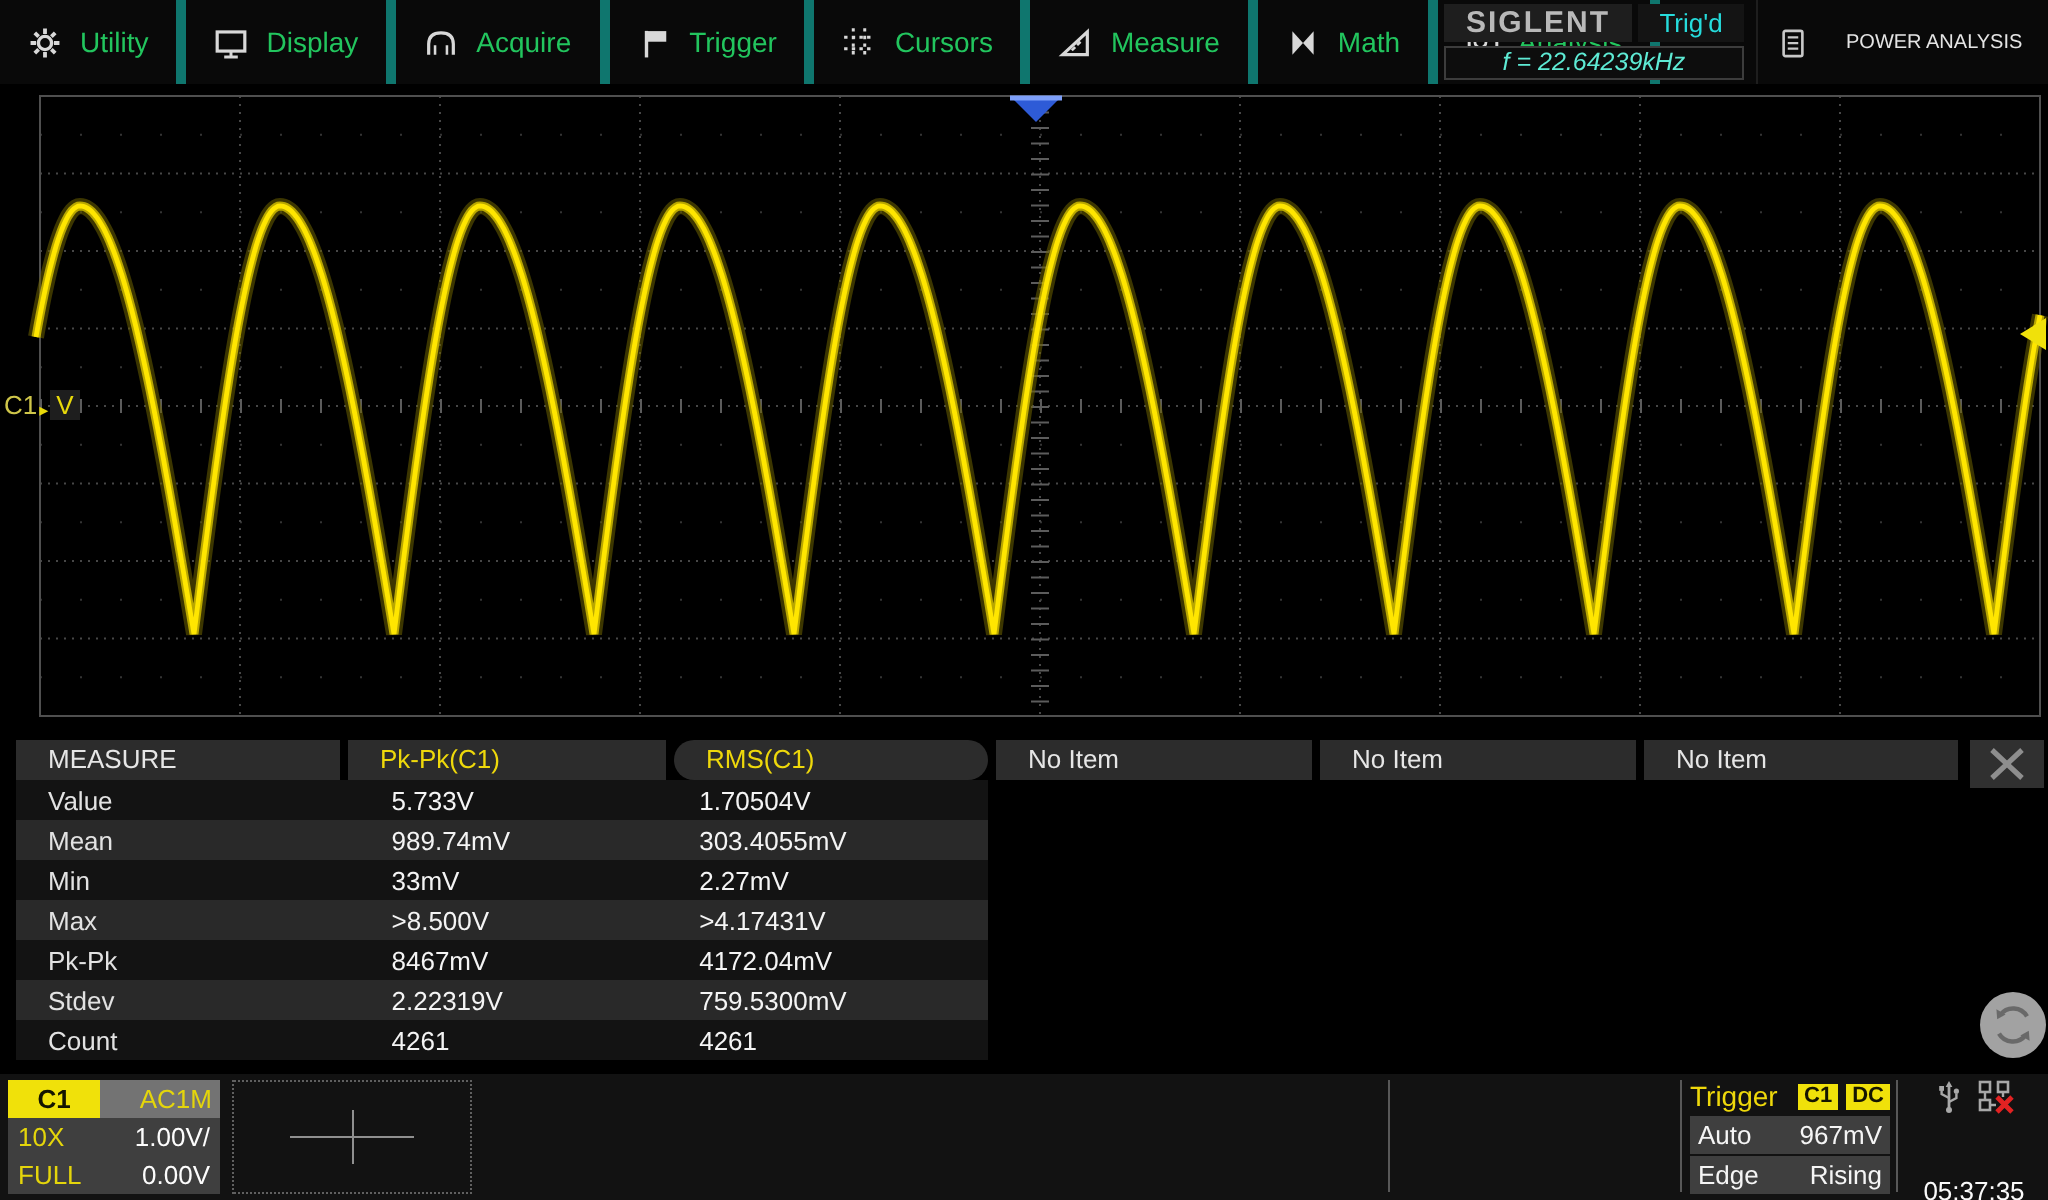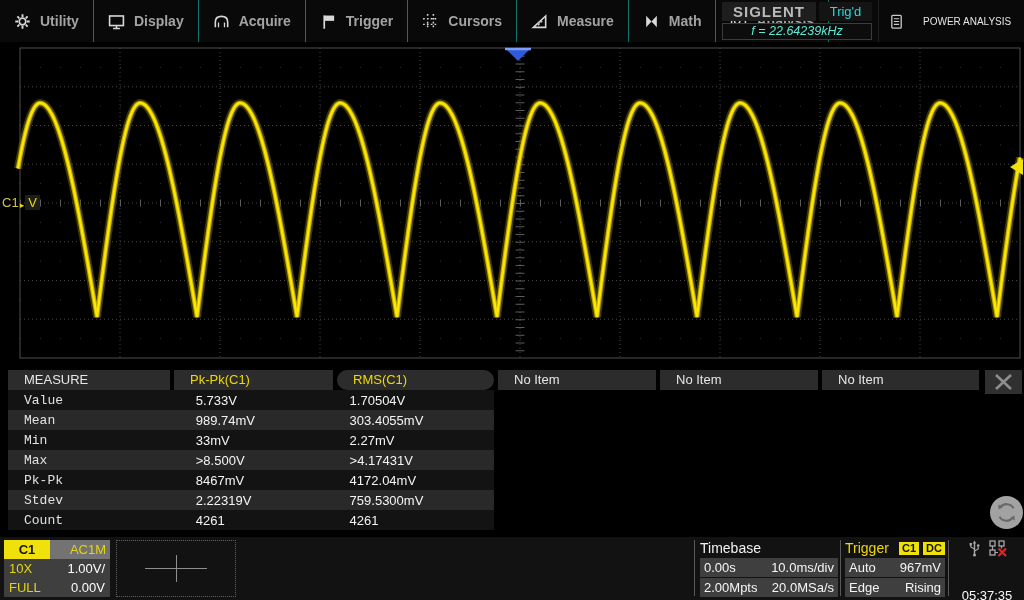--- a/index.html
+++ b/index.html
@@ -4,21 +4,21 @@
 <style>
   html,body{margin:0;padding:0;background:#000;}
   body{width:1024px;height:600px;position:relative;overflow:hidden;
        font-family:"Liberation Sans",sans-serif;color:#e8e8e8;-webkit-font-smoothing:antialiased;}
   svg{display:block}
 
   
   .topbar{position:absolute;top:0;left:0;width:1024px;height:42px;background:#090909;}
   .menu{position:absolute;left:0;top:0;height:42px;display:flex;}
   .menu-item{display:flex;align-items:center;gap:9px;padding:0 14px;height:42px;
-             border-right:1px solid #0f766e;font-size:14px;color:#a3a3a3;cursor:default;box-sizing:border-box;font-weight:bold;}
+             border-right:5px solid #0f766e;font-size:14px;color:#22c55e;cursor:default;box-sizing:border-box;}
   .menu-item .ic{width:17px;height:17px;flex:0 0 auto;}
   .brand-block{position:absolute;left:722px;top:2px;width:150px;}
   .brand-row{display:flex;gap:3px;height:19px;}
   .brand{width:94px;background:#1e1e1e;color:#b9b9b9;font-weight:bold;font-size:15px;
          text-align:center;line-height:19px;letter-spacing:1px;}
   .trigd{flex:1;background:#141414;color:#26dcdc;font-size:13px;text-align:center;line-height:19px;}
   .freq{margin-top:2px;height:15px;background:#0d0d0d;border:1px solid #3c3c3c;color:#5eead4;
         font-size:12.5px;text-align:center;line-height:15px;font-style:italic;}
   .power{position:absolute;right:0;top:0;height:42px;width:146px;display:flex;align-items:center;
          gap:19px;border-left:1px solid #1e1e1e;padding-left:10px;font-size:10px;color:#e4e4e4;box-sizing:border-box;margin-left:29px;}
@@ -39,21 +39,21 @@
   .mhead .tile{background:#2c2c2c;line-height:20px;padding-left:16px;box-sizing:border-box;color:#e6e6e6;}
   .mhead .tile.yellow{color:#eed80b;}
   .t-measure{width:162px;} .t-c1{width:159px;} .t-c2{width:157px;border-radius:10px;}
   .t-n1{width:158px;} .t-n2{width:158px;} .t-n3{width:157px;}
   .mclose{position:absolute;left:977px;top:0;width:37px;height:24px;background:#303030;
           display:flex;align-items:center;justify-content:center;}
   .mrows{margin-top:0;}
   .mrow{display:flex;height:20px;width:486px;align-items:center;}
   .mrow:nth-child(odd){background:#131313;}
   .mrow:nth-child(even){background:#292929;}
-  .mrow .lab{width:198px;padding-left:16px;box-sizing:border-box;color:#e2e2e2;font-family:Liberation Mono, monospace;}
+  .mrow .lab{width:198px;padding-left:16px;box-sizing:border-box;color:#e2e2e2;}
   .mrow .v1{width:163px;color:#f4f4f4;}
   .mrow .v2{width:153px;color:#f4f4f4;}
 
   
   .bottombar{position:absolute;top:537px;left:0;width:1024px;height:63px;background:#121212;}
   .vsep{position:absolute;top:3px;height:56px;width:1px;background:#585858;}
   .chbox{position:absolute;left:4px;top:3px;width:106px;}
   .chrow1{display:flex;height:19px;}
   .c1badge{width:46px;background:#f0e10a;color:#151500;font-weight:bold;font-size:13px;
            text-align:center;line-height:19px;}
@@ -281,31 +281,20 @@
     </div>
   </div>
 
   <div class="addbox">
     <div class="hline"></div>
     <div class="vline"></div>
   </div>
 
   <div class="vsep" style="left:694px"></div>
 
-  <div class="tbsec">
-    <div class="sechead">Timebase</div>
-    <div class="secrow">
-      <span>0.00s</span>
-      <span>10.0ms/div</span>
-    </div>
-    <div class="secrow">
-      <span>2.00Mpts</span>
-      <span>20.0MSa/s</span>
-    </div>
-  </div>
 
   <div class="vsep" style="left:840px"></div>
 
   <div class="trsec">
     <div class="sechead">
       <span>Trigger</span>
       <span class="chip first">C1</span>
       <span class="chip">DC</span>
     </div>
     <div class="secrow">

